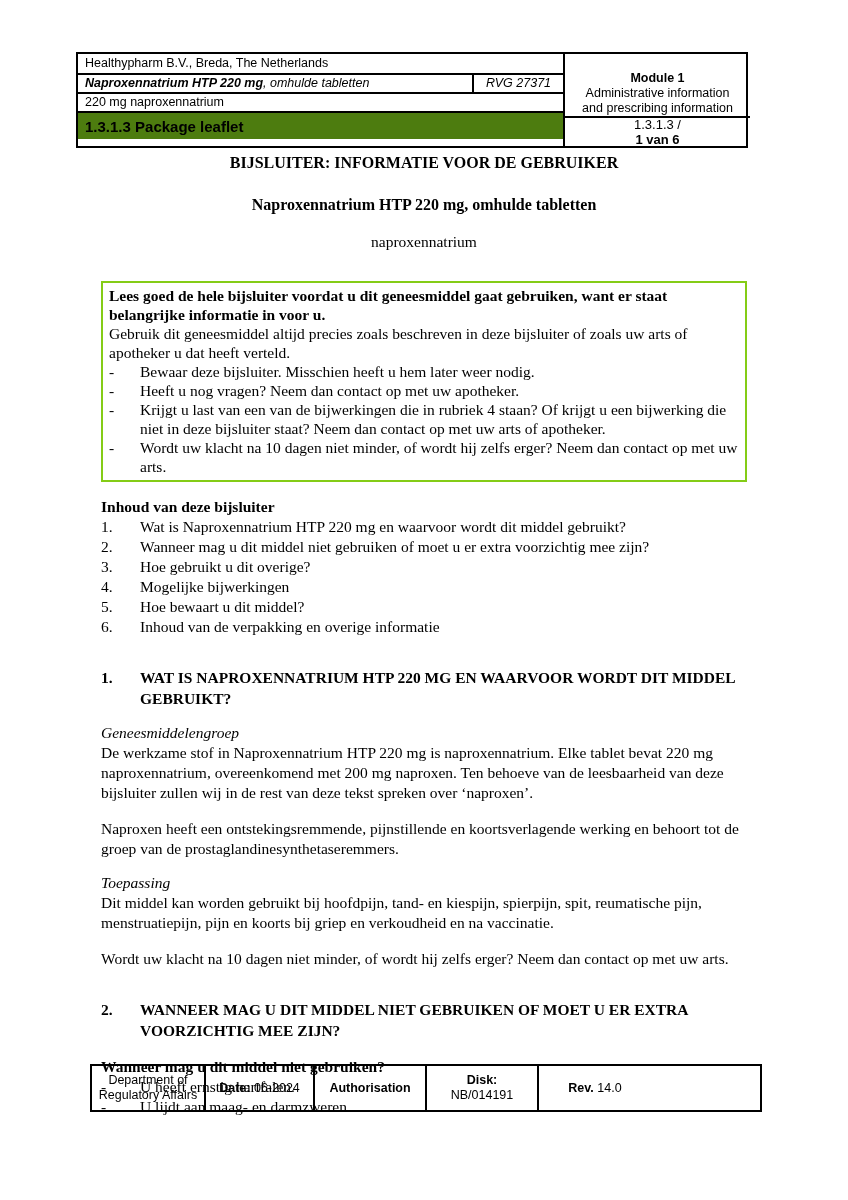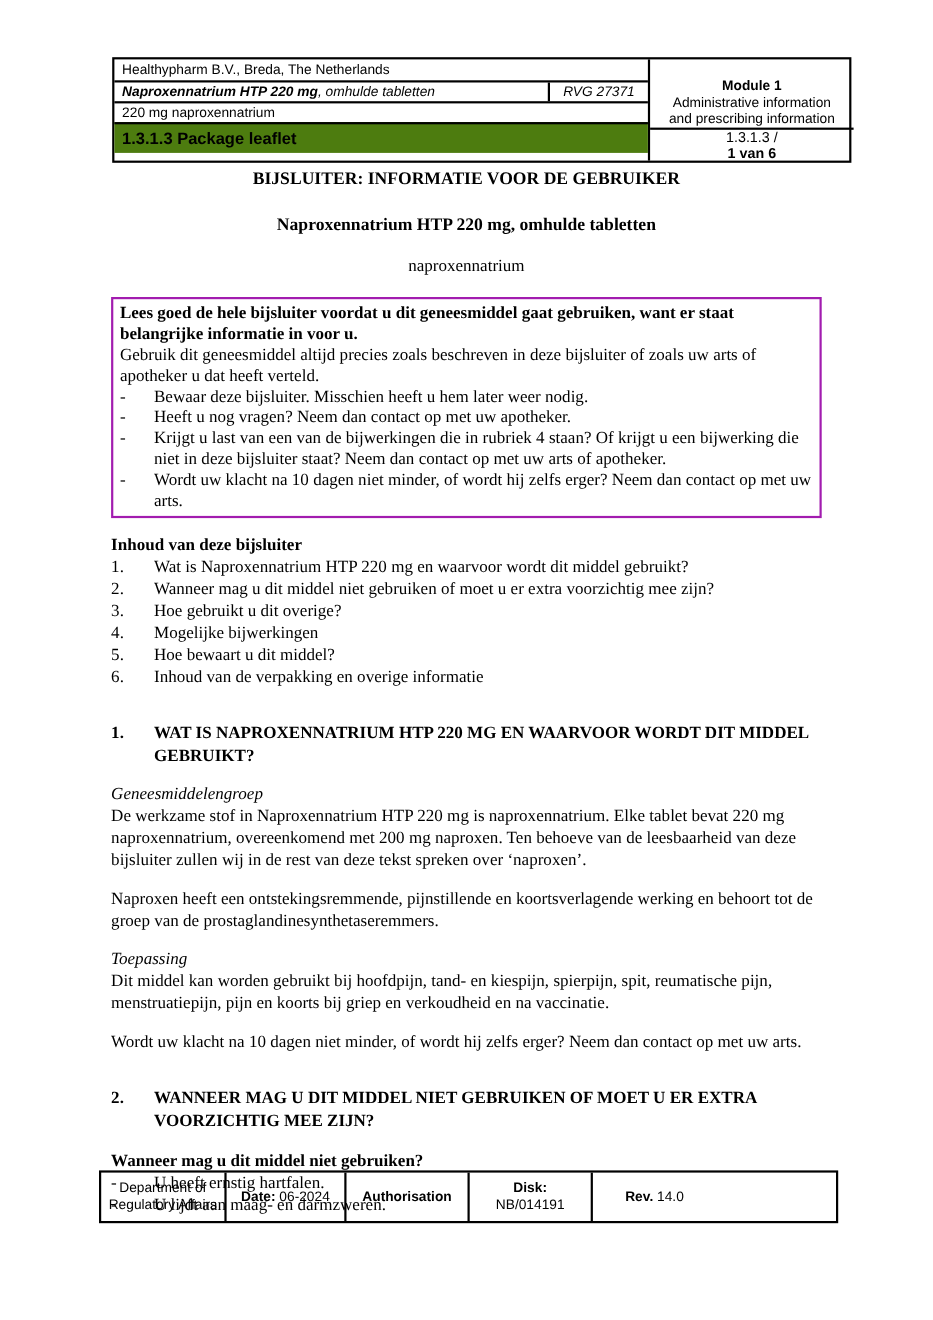--- a/index.html
+++ b/index.html
@@ -8,21 +8,21 @@
     width:848px; height:1200px;
     font-family:"Liberation Serif", serif;
     color:#000;
     position:relative;
     overflow:hidden;
   }
   .sheet { width:848px; height:1200px; position:relative; }
 
   
   .htable {
-    position:absolute; left:102px; top:52px; width:672px;
+    position:absolute; left:76px; top:52px; width:672px;
     display:grid; grid-template-columns:487px 185px;
     border:2px solid #000;
     font-family:"Liberation Sans", sans-serif;
     font-size:12.5px; line-height:15px;
   }
   .h-left { border-right:2px solid #000; }
   .h-row { display:flex; align-items:center; padding-left:7px; }
   .h-row1 { height:21px; border-bottom:2px solid #000; }
   .h-row2 { height:19px; border-bottom:2px solid #000; padding-left:0; }
   .h-row2 .prod { flex:1; padding-left:7px; font-style:italic; }
@@ -50,22 +50,22 @@
   .gray { background:#4d7c0f; }
 
   
   .content { position:absolute; left:101px; top:138px; width:646px; font-size:15.5px; line-height:20px; }
   .center { text-align:center; }
   .t1 { margin-top:14px; font-weight:bold; font-size:16px; line-height:21px; }
   .t2 { margin-top:21px; font-weight:bold; font-size:16px; line-height:21px; }
   .t3 { margin-top:16px; line-height:21px; }
 
   .warnbox {
-    margin-top:18px;
-    border:2px solid #a21caf;
+    margin-top:29px;
+    border:2px solid #84cc16;
     padding:3px 2px 4px 6px;
     line-height:19px;
   }
   .warnbox .bold { font-weight:bold; }
   .li { display:grid; grid-template-columns:31px 1fr; }
   .li2 { display:grid; grid-template-columns:39px 1fr; }
 
   .toc { margin-top:15px; }
   .toc-title { font-weight:bold; }
 

